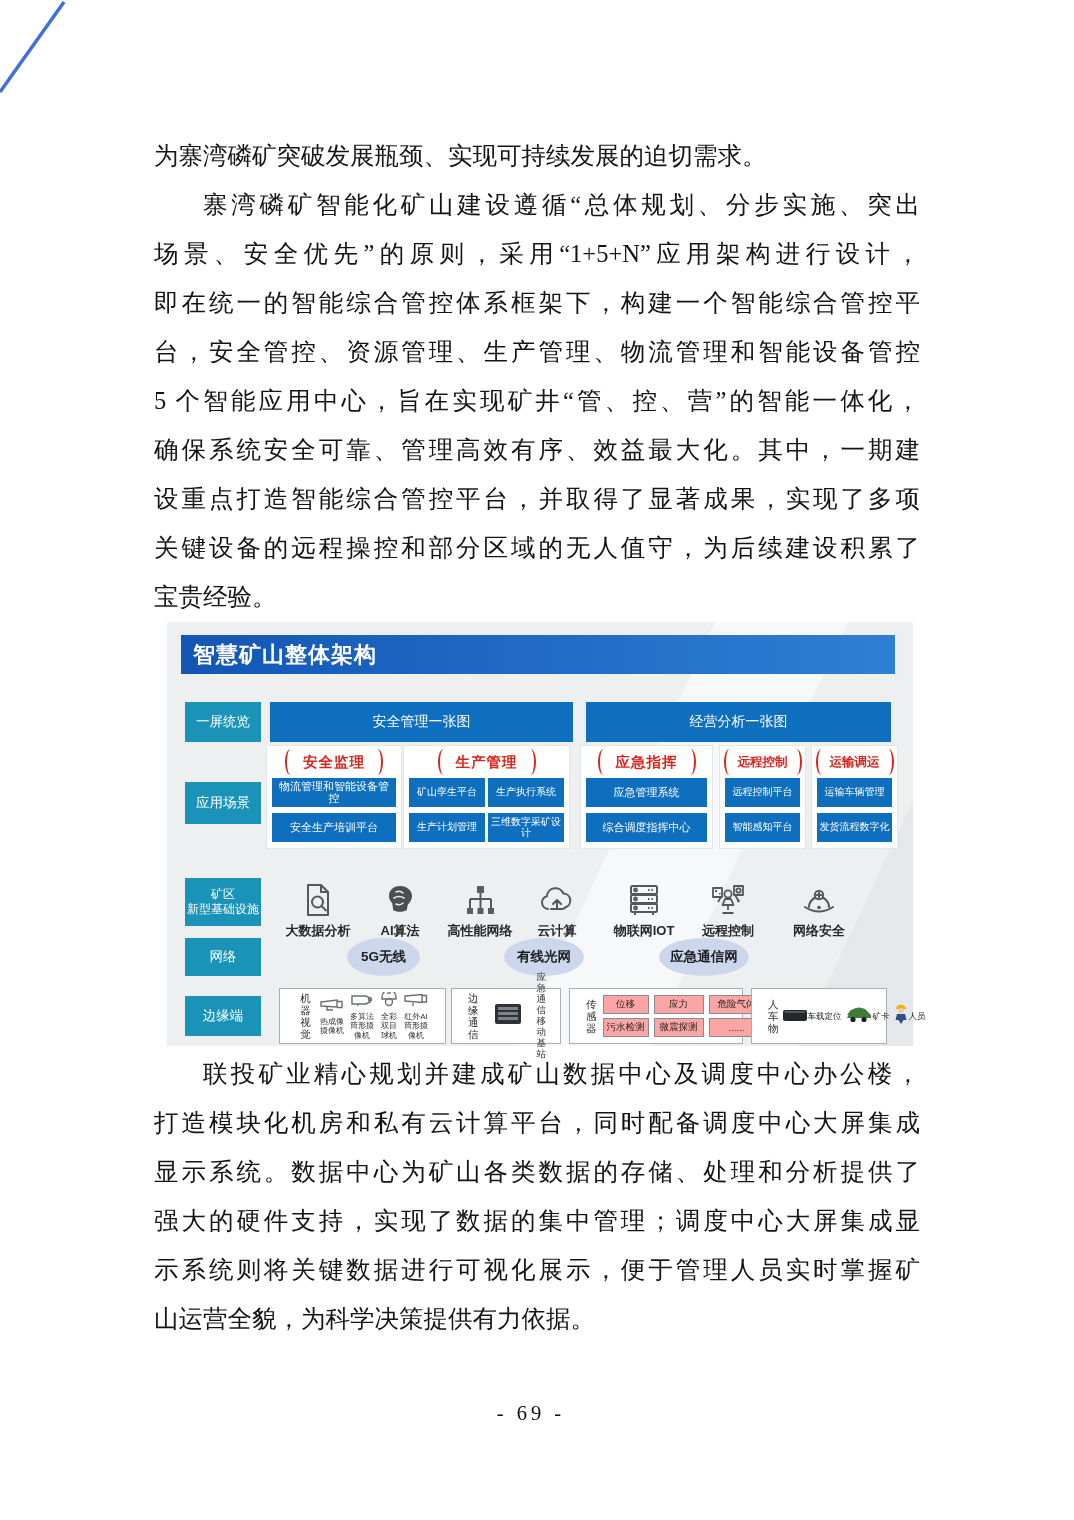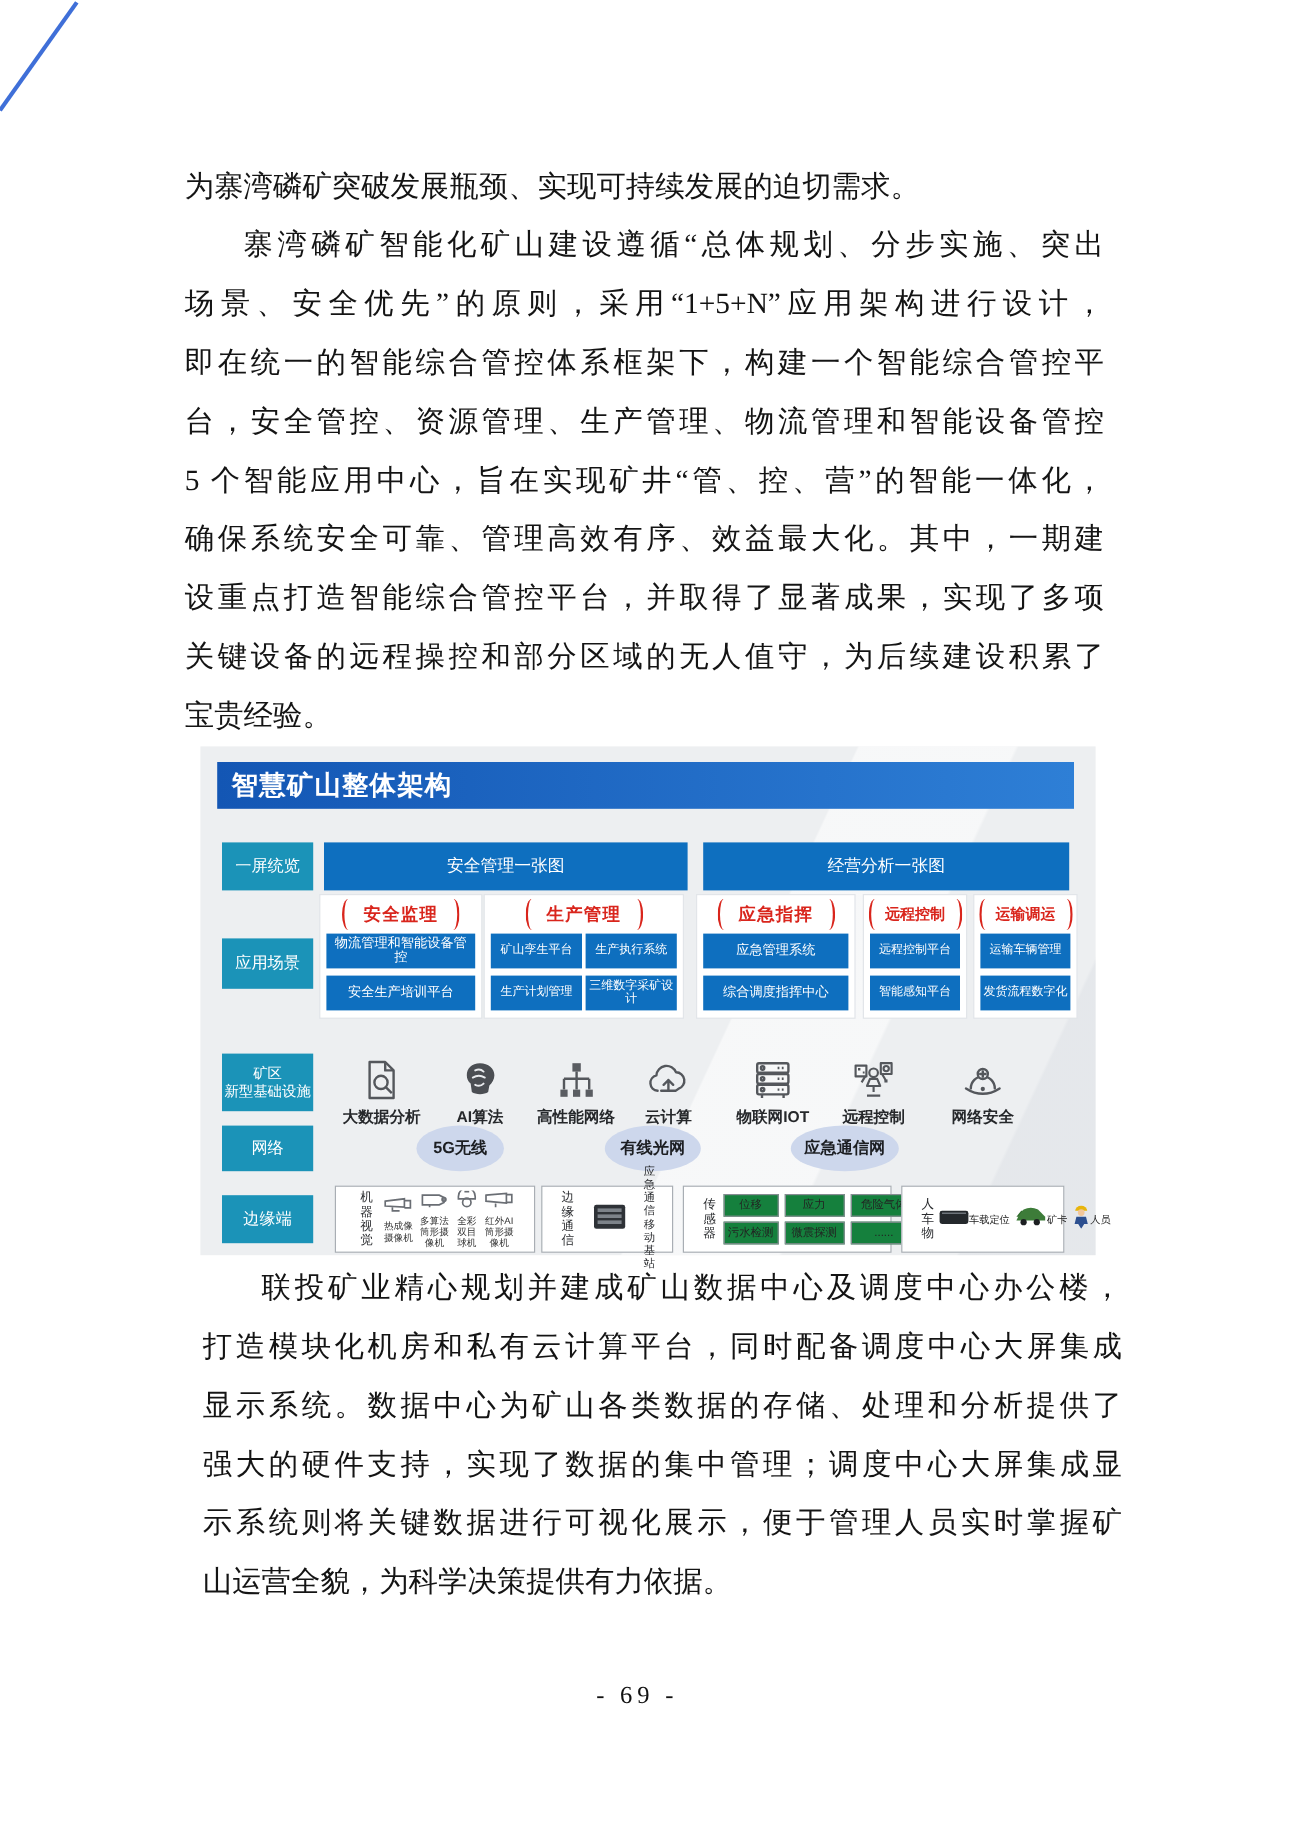--- a/index.html
+++ b/index.html
@@ -3,21 +3,21 @@
 <meta charset="utf-8">
 <style>
   html,body{margin:0;padding:0;background:#ffffff;}
   .page{position:relative;width:1074px;height:1520px;background:#ffffff;overflow:hidden;
         font-family:"Liberation Serif","DejaVu Serif",serif;color:#141414;}
   
   .corner{position:absolute;left:0;top:0;}
   
   .textblock{position:absolute;left:154px;width:766px;}
   .tb-top{top:131px;}
-  .tb-bottom{top:1049px;margin-left:15px;}
+  .tb-bottom{top:1049px;}
   .line{width:766px;height:49px;line-height:49px;font-size:24.5px;white-space:normal;}
   .fill{text-align:justify;text-align-last:justify;text-justify:inter-character;}
   .ind{text-indent:2em;}
   .end{text-align:left;text-align-last:left;}
   
   .figure{position:absolute;left:167px;top:622px;width:746px;height:424px;
           background:
             linear-gradient(115deg, rgba(255,255,255,0) 58%, rgba(255,255,255,.55) 58.2%, rgba(255,255,255,.55) 72%, rgba(255,255,255,0) 72.3%),
             linear-gradient(295deg, rgba(205,210,218,.25) 12%, rgba(205,210,218,0) 12.3%),
             #edeff1;
@@ -49,21 +49,21 @@
   .pill{position:absolute;top:316px;height:38px;background:#cdd7ec;border-radius:50%;
         display:flex;align-items:center;justify-content:center;font-size:13.5px;font-weight:bold;color:#1c1e22;}
   .ebox{position:absolute;top:366px;height:56px;background:#fff;border:1px solid #a9aeb4;
         display:flex;align-items:center;padding:0 16px;box-sizing:border-box;gap:4px;}
   .vlabel{font-size:10.5px;color:#2b2d30;line-height:1.15;text-align:center;}
   .w2{width:24px;}
   .w1{width:12px;}
   .cam{display:flex;flex-direction:column;align-items:center;flex:1;}
   .cam .clabel{font-size:8px;color:#333;text-align:center;line-height:1.15;margin-top:1px;}
   .sgrid{display:grid;grid-template-columns:46px 50px 56px;grid-auto-rows:19px;gap:4px 5px;}
-  .scell{border:1px solid #878c93;background:#15803d;display:flex;align-items:center;justify-content:center;
+  .scell{border:1px solid #878c93;background:#fca5a5;display:flex;align-items:center;justify-content:center;
          font-size:9.5px;color:#222;}
   .titem{display:flex;flex-direction:row;align-items:center;flex:1;}
   .titem .clabel{font-size:8.5px;color:#222;margin-top:1px;white-space:nowrap;}
   .pagenum{position:absolute;left:0;right:12px;top:1402px;text-align:center;font-size:20.5px;
            letter-spacing:4px;color:#111;}
 </style>
 </head>
 <body>
 
 <div class="page">

